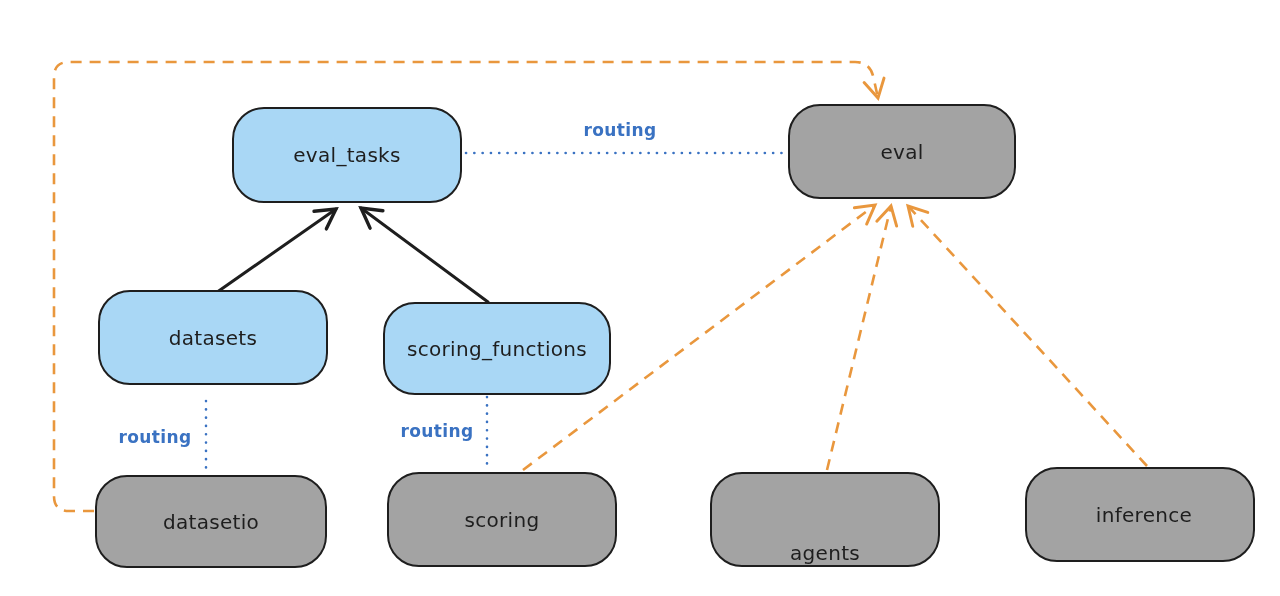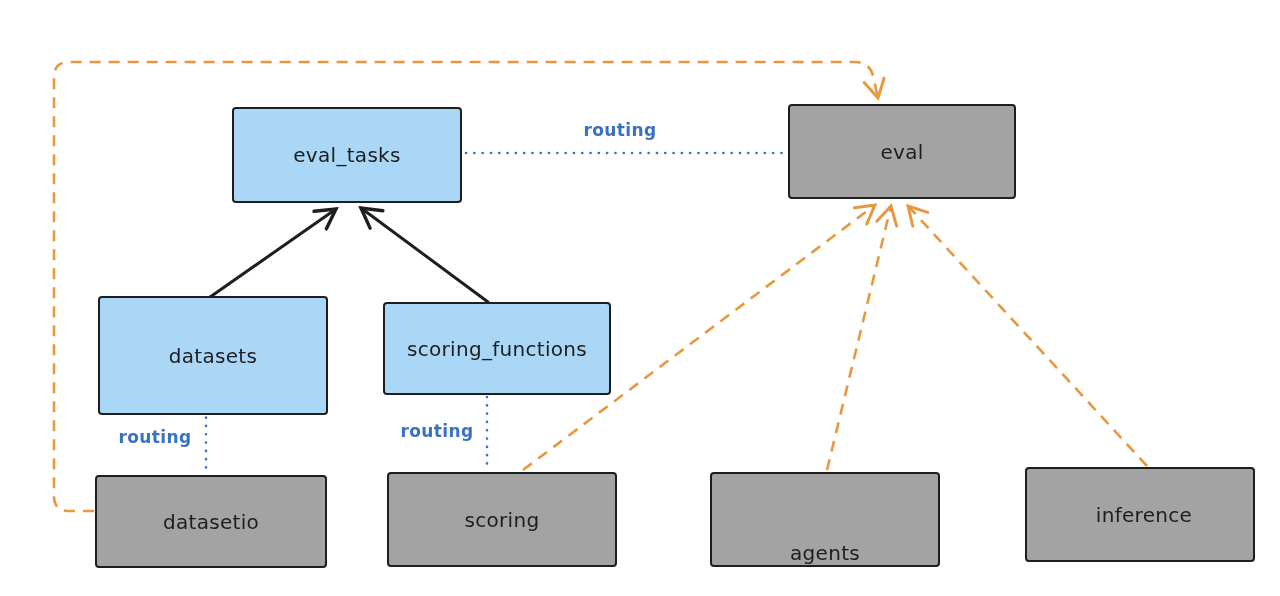--- a/index.html
+++ b/index.html
@@ -14,21 +14,21 @@
   #edge-layer {
     position: absolute;
     left: 0; top: 0;
     width: 1280px; height: 596px;
     pointer-events: none;
   }
   .node {
     position: absolute;
     box-sizing: border-box;
     border: 2.5px solid #1e1e1e;
-    border-radius: 4px;
+    border-radius: 32px;
     display: flex;
     align-items: center;
     justify-content: center;
     font-size: 20px;
     letter-spacing: 0.3px;
     color: #1e1e1e;
     z-index: 2;
   }
   .node.blue  { background: #a9d7f5; }
   .node.green { background: #a3a3a3; }
@@ -69,21 +69,21 @@
         <path d="M 1147 466 L 908 206" fill="none" stroke="#e9973d" stroke-width="2.6" stroke-dasharray="11 8" stroke-linecap="butt" marker-end="url(#arrow-orange)"></path>
       </g>
   </svg>
 
   <div class="node blue" style="left: 232px; top: 107px; width: 230px; height: 96px;">
     <span>eval_tasks</span>
   </div>
   <div class="node green" style="left: 788px; top: 104px; width: 228px; height: 95px;">
     <span>eval</span>
   </div>
-  <div class="node blue" style="left: 98px; top: 296px; width: 230px; height: 119px;">
+  <div class="node blue" style="left: 98px; top: 290px; width: 230px; height: 95px;">
     <span>datasets</span>
   </div>
   <div class="node blue" style="left: 383px; top: 302px; width: 228px; height: 93px;">
     <span>scoring_functions</span>
   </div>
   <div class="node green" style="left: 95px; top: 475px; width: 232px; height: 93px; text-align: center;">
     <span>datasetio</span>
   </div>
   <div class="node green" style="left: 387px; top: 472px; width: 230px; height: 95px;">
     <span>scoring</span>

